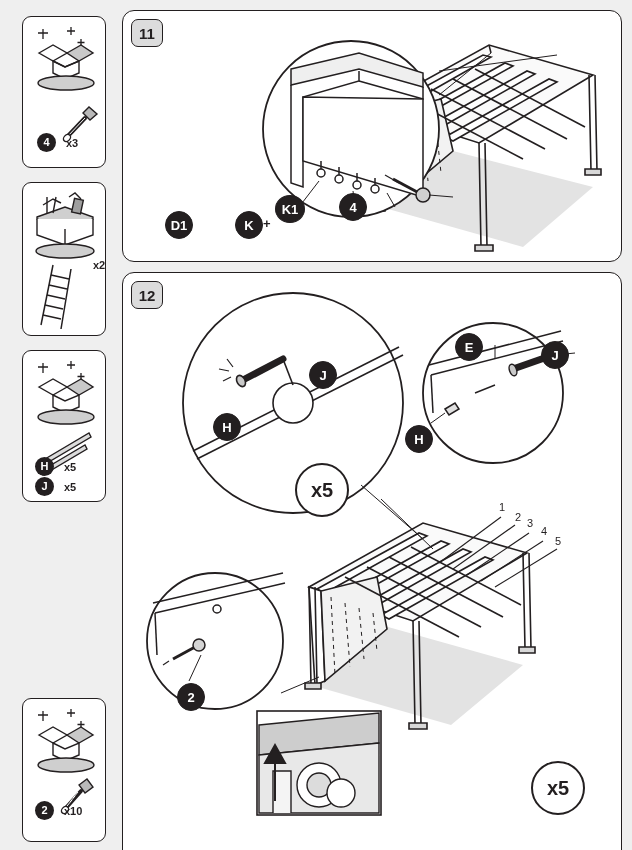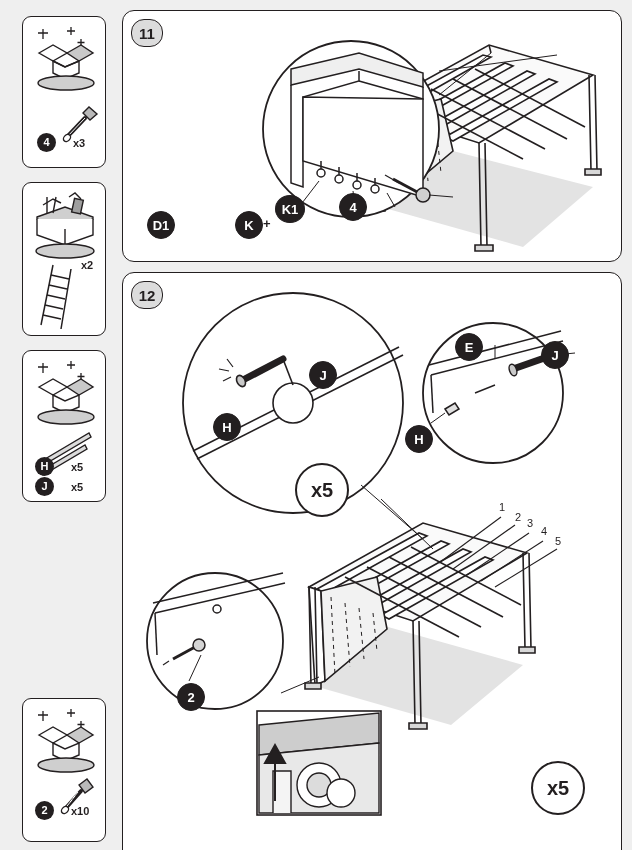--- a/index.html
+++ b/index.html
@@ -55,42 +55,42 @@
     color: #ffffff;
     font-size: 11px;
     font-weight: bold;
     line-height: 1;
     vertical-align: middle;
   }
   .qty {
     font-size: 11px;
     font-weight: bold;
     color: #231f20;
-    margin-left: 17px;
+    margin-left: 10px;
     vertical-align: middle;
   }
   .item-row {
     position: absolute;
     display: flex;
     align-items: center;
   }
 
   
   .step-panel {
     position: absolute;
     background: #ffffff;
     border: 1.8px solid #231f20;
     border-radius: 12px;
     box-sizing: border-box;
   }
   .step-num {
     position: absolute;
     background: #dcdcdc;
     border: 1.6px solid #231f20;
-    border-radius: 13px;
+    border-radius: 7px;
     font-size: 15px;
     font-weight: bold;
     color: #231f20;
     display: flex;
     align-items: center;
     justify-content: center;
   }
   .callout {
     position: absolute;
     display: flex;
@@ -179,21 +179,21 @@
           <ellipse cx="42" cy="68" rx="29" ry="7" fill="#cfcfcf"></ellipse>
         </g>
 
         <g fill="none" stroke="#231f20" stroke-width="1.5">
           <path d="M30 82 L18 142"></path>
           <path d="M48 86 L38 146"></path>
           <path d="M28 92 L46 96 M26 102 L44 106 M24 112 L42 116 M22 122 L40 126 M20 132 L38 136"></path>
         </g>
       </svg>
       <div class="item-row" style="left:58px; top:76px;">
-        <span class="qty" style="margin-left:0;">x2</span>
+        <span class="qty" style="margin-left:12px;">x2</span>
       </div>
     </div>
 
     <div class="part-card" style="top:342px; height:152px;">
       <svg class="part-art" width="84" height="150" viewBox="0 0 84 150">
         <g stroke="#231f20" stroke-width="1.3" fill="none">
           <path d="M20 12 L20 22 M15 16 L25 16"></path>
           <path d="M48 10 L48 18 M44 14 L52 14"></path>
           <path d="M58 22 L58 29 M54.5 25.5 L61.5 25.5"></path>
         </g>
@@ -312,21 +312,21 @@
       <g stroke="#231f20" stroke-width="1" fill="none">
         <path d="M176 196 L196 170"></path>
         <path d="M232 196 L230 180"></path>
         <path d="M272 196 L264 182"></path>
         <path d="M330 186 L306 184"></path>
       </g>
     </svg>
 
     <div class="step-num" style="left:8px; top:8px; width:30px; height:26px;">11</div>
 
-    <div class="callout" style="left:24px; top:200px; width:26px; height:26px;">D1</div>
+    <div class="callout" style="left:42px; top:200px; width:26px; height:26px;">D1</div>
     <div class="callout" style="left:112px; top:200px; width:26px; height:26px;">K</div>
     <div class="plus" style="left:140px; top:205px;">+</div>
     <div class="callout" style="left:152px; top:184px; width:28px; height:26px;">K1</div>
     <div class="callout" style="left:216px; top:182px; width:26px; height:26px;">4</div>
   </div>
 
   <div class="step-panel" style="left:122px; top:272px; width:500px; height:620px;">
 
     <svg width="498" height="568" viewBox="0 0 498 568">
 

